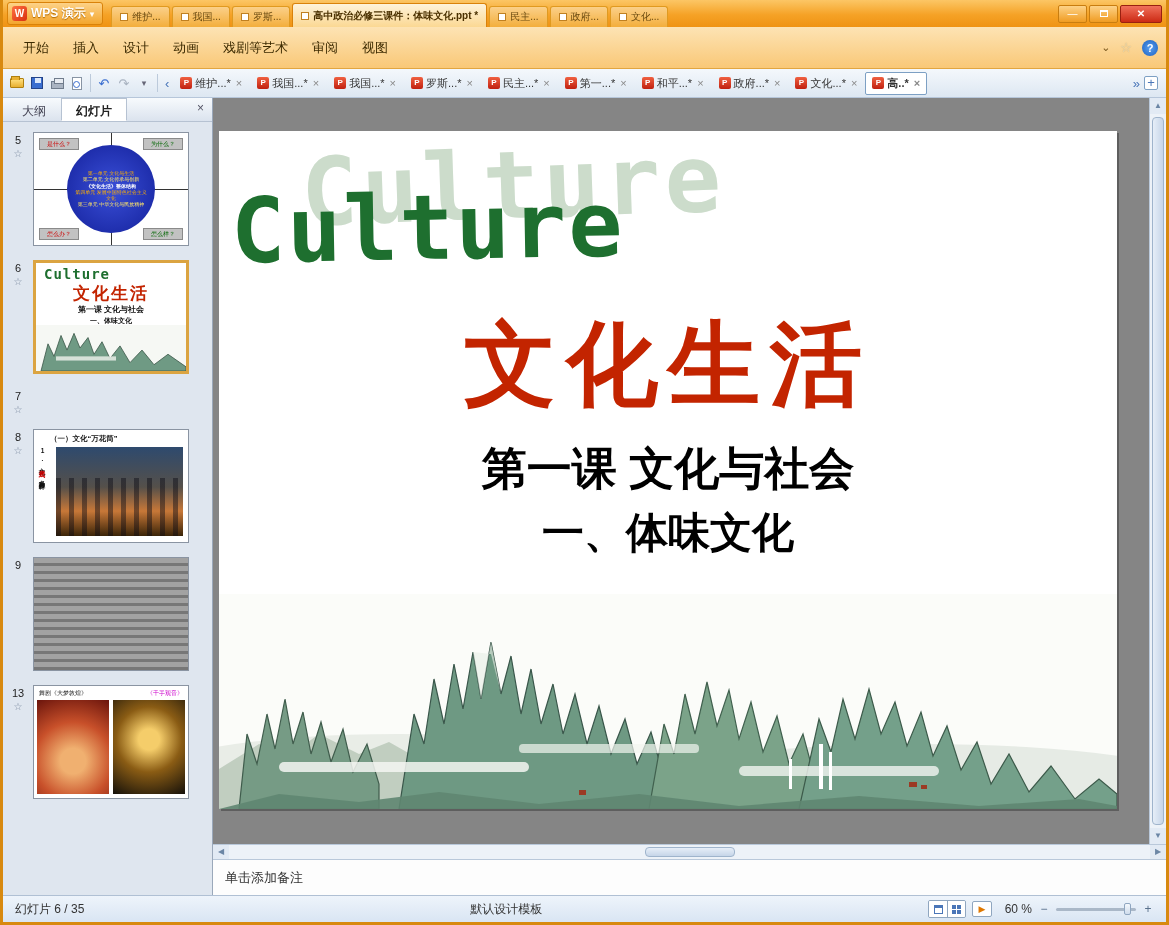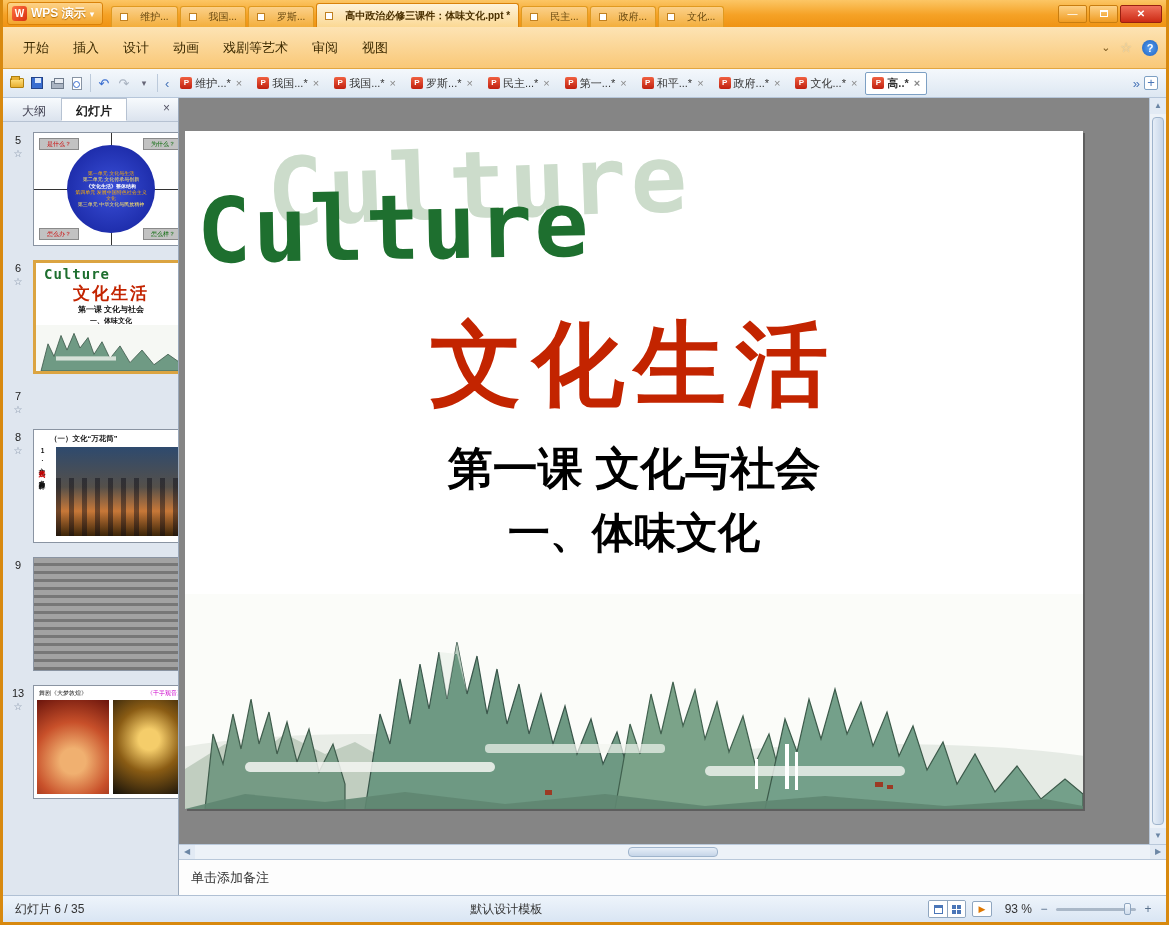--- a/index.html
+++ b/index.html
@@ -6,21 +6,21 @@
   html,body { width:1169px; height:925px; overflow:hidden; font-family:"Liberation Sans",sans-serif; }
   #window { width:1169px; height:925px; border:3px solid #d8890f; border-top:none; background:#eef3f9; display:flex; flex-direction:column; }
 
   
   .titlebar { height:27px; background:linear-gradient(#fcc665,#f5a226 55%,#ef9314); display:flex; align-items:center; padding:0 4px; flex:none; }
   .appbtn { display:flex; align-items:center; gap:4px; padding:2px 8px 2px 4px; border-radius:3px; background:linear-gradient(#fdd287,#f3a62e); border:1px solid #d9820a; margin-right:8px; }
   .appbtn .logo { width:15px; height:15px; border-radius:3px; background:linear-gradient(135deg,#ff7040,#d83010); color:#fff; font-size:10px; font-weight:bold; text-align:center; line-height:15px; }
   .appbtn .appname { color:#fff; font-size:12px; font-weight:bold; text-shadow:0 1px 1px #b06a00; }
   .appbtn .caret { color:#fff; font-size:9px; }
   .ttabs { display:flex; align-items:flex-end; height:100%; flex:1; overflow:hidden; }
-  .ttab { height:21px; margin-right:2px; padding:0 8px; display:flex; align-items:center; gap:12px; font-size:10px; color:#6a4a10; background:linear-gradient(#fbd089,#f3ae3c); border:1px solid #e09a20; border-bottom:none; border-radius:3px 3px 0 0; max-width:86px; white-space:nowrap; overflow:hidden; }
+  .ttab { height:21px; margin-right:2px; padding:0 8px; display:flex; align-items:center; gap:4px; font-size:10px; color:#6a4a10; background:linear-gradient(#fbd089,#f3ae3c); border:1px solid #e09a20; border-bottom:none; border-radius:3px 3px 0 0; max-width:86px; white-space:nowrap; overflow:hidden; }
   .ttab .doticon { width:8px; height:8px; background:#fff; border:1px solid #c08020; flex:none; }
   .ttab.active { height:24px; background:linear-gradient(#fef3da,#fbd893); color:#4a3000; max-width:280px; font-weight:bold; border-color:#d9820a; }
   .winbtns { display:flex; gap:2px; margin-left:8px; }
   .winbtn { width:29px; height:18px; border:1px solid #c87d10; border-radius:2px; background:linear-gradient(#fdd287,#f09c22); color:#fff; font-size:10px; line-height:16px; text-align:center; }
   .winbtn.close { width:42px; background:linear-gradient(#f0705a,#cc2a14); border-color:#992010; font-weight:bold; }
   .maxglyph { display:inline-block; width:8px; height:7px; border:1px solid #fff; border-top-width:2px; }
 
   
   .menubar { height:42px; background:linear-gradient(#fde3b4,#f9c877); display:flex; align-items:center; padding:0 8px; border-bottom:1px solid #e2a640; flex:none; }
   .menuitem { font-size:13px; color:#3c2a00; padding:5px 12px; border-radius:2px; }
@@ -48,21 +48,21 @@
   .doctab { display:flex; align-items:center; gap:3px; height:23px; padding:0 6px; margin-right:1px; font-size:11px; color:#333; border:1px solid transparent; border-radius:2px; white-space:nowrap; }
   .doctab .pico { width:12px; height:12px; border-radius:2px; background:linear-gradient(#f06040,#c02010); color:#fff; font-size:8px; font-weight:bold; text-align:center; line-height:12px; flex:none; }
   .doctab .tclose { color:#888; font-size:11px; margin-left:2px; }
   .doctab.active { background:#fff; border-color:#7da0c4; font-weight:bold; }
   .tab-actions { display:flex; align-items:center; gap:4px; padding:0 4px; }
   .tab-actions span { color:#4a76b8; font-size:13px; }
   .ic-newtab { width:14px; height:14px; border:1px solid #7da0c4; background:#fff; color:#4a76b8; font-size:11px; line-height:12px; text-align:center; border-radius:2px; }
 
   
   .main { flex:1; display:flex; min-height:0; }
-  .sidebar { width:176px; background:#dfe6ef; border-right:1px solid #9aa8ba; display:flex; flex-direction:column; flex:none; }
+  .sidebar { width:210px; background:#dfe6ef; border-right:1px solid #9aa8ba; display:flex; flex-direction:column; flex:none; }
   .side-tabs { height:24px; background:linear-gradient(#f7fafd,#dbe3ee); border-bottom:1px solid #b6c2d2; display:flex; align-items:stretch; padding-left:4px; flex:none; }
   .side-tab { font-size:12px; color:#445; padding:4px 14px; border:1px solid transparent; }
   .side-tab.active { background:#fff; border-color:#b6c2d2; border-bottom-color:#fff; font-weight:bold; color:#222; }
   .side-close { margin-left:auto; padding:3px 8px; color:#556; font-size:12px; }
   .thumbs { flex:1; overflow:hidden; padding-top:10px; }
   .trow { display:flex; margin-bottom:14px; }
   .gutter { width:30px; flex:none; display:flex; flex-direction:column; align-items:center; padding-top:2px; }
   .gutter .num { font-size:11px; color:#222; }
   .gutter .tstar { font-size:10px; color:#7a8aa0; margin-top:2px; }
   .thumb { width:156px; height:114px; background:#fff; border:1px solid #8a94a2; position:relative; overflow:hidden; flex:none; }
@@ -441,21 +441,21 @@
     <div class="sb-right">
       <div class="viewgroup">
         <span class="viewbtn">
             <span class="ic-view-normal"></span>
           </span>
         <span class="viewbtn">
             <span class="ic-view-sorter"></span>
           </span>
       </div>
       <span class="playbtn">▶</span>
-      <span class="zoomtxt">93 %</span>
+      <span class="zoomtxt">60 %</span>
       <span class="zbtn">−</span>
       <span class="slider">
         <span class="track"></span>
         <span class="sthumb"></span>
       </span>
       <span class="zbtn">+</span>
     </div>
   </div>
 
 </div>

